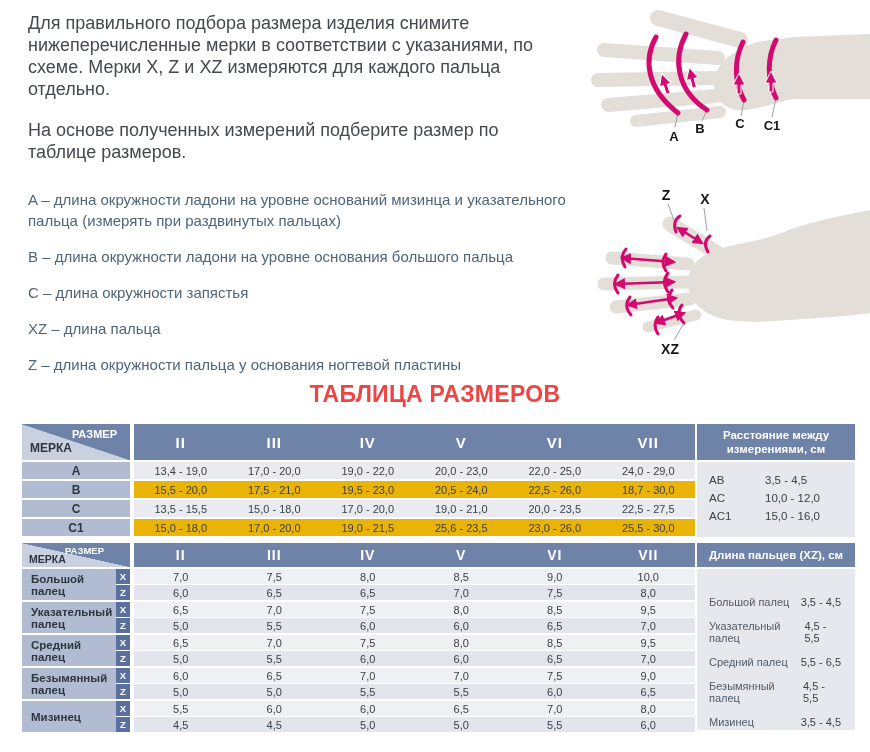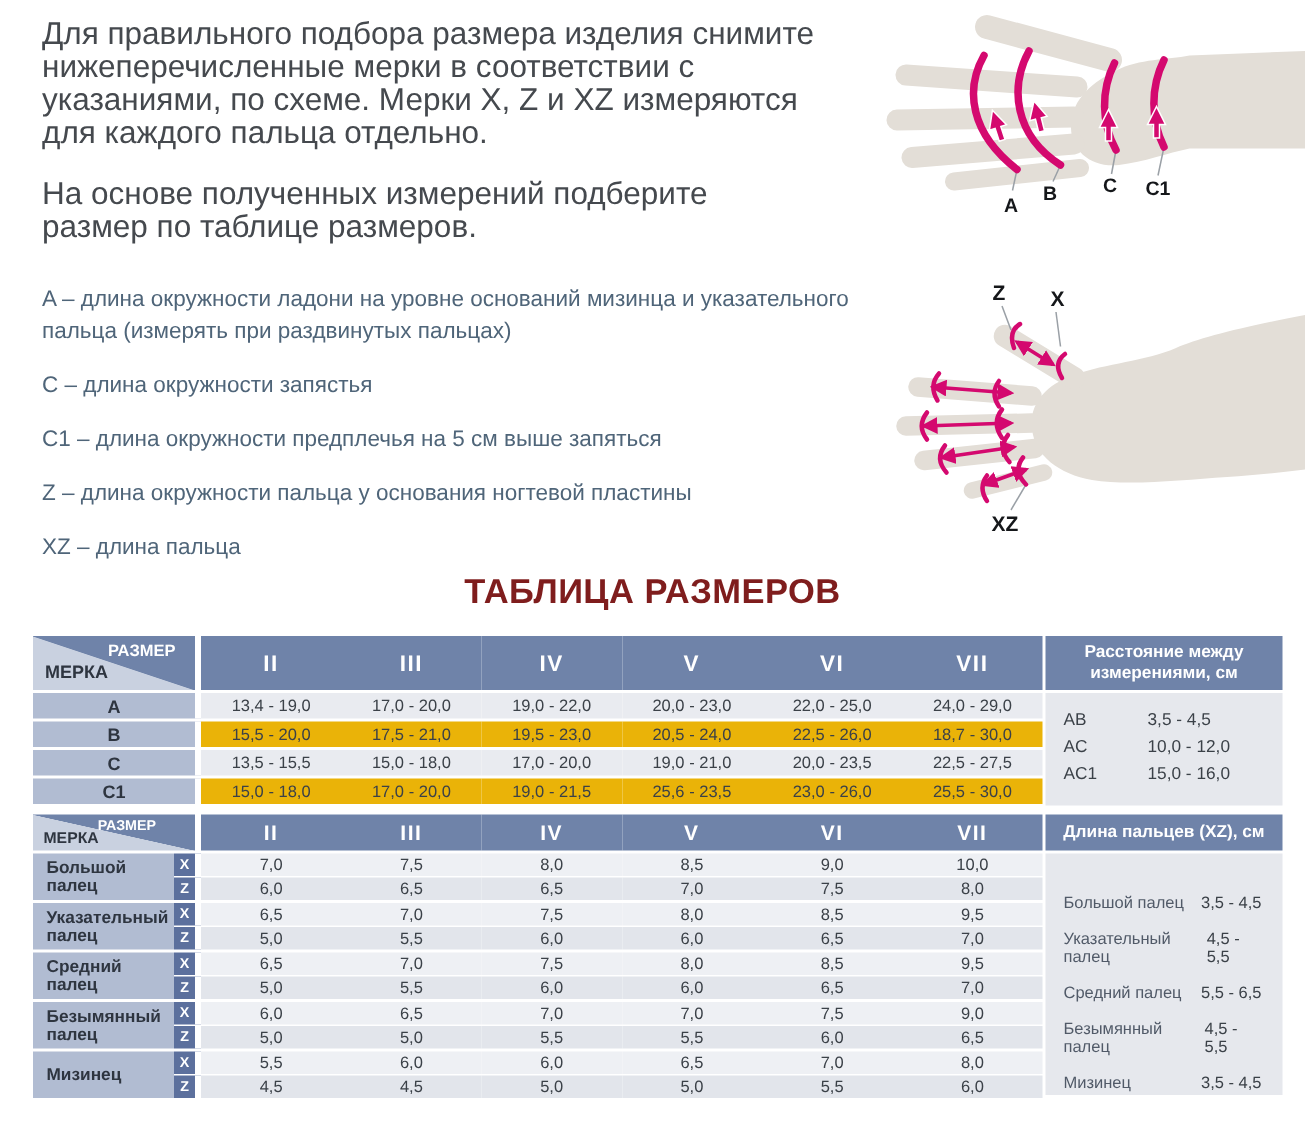--- a/index.html
+++ b/index.html
@@ -3,31 +3,31 @@
 <meta charset="utf-8">
 <style>
   * { margin:0; padding:0; box-sizing:border-box; }
   html,body { background:#fff; }
   .page {
     position:relative; width:870px; height:752px; background:#ffffff;
     font-family:"Liberation Sans", sans-serif; overflow:hidden;
   }
   
   .intro { position:absolute; left:28px; top:12px; width:565px; }
-  .intro p { width:518px; font-size:21px; line-height:22px; color:#45494e; }
+  .intro p { width:518px; font-size:18px; line-height:22px; color:#45494e; }
   .intro .p1 { margin-bottom:19px; }
   .intro .p2 { margin-bottom:26px; }
   .mlist div { width:565px; font-size:15px; line-height:21px; color:#4f6579; margin-bottom:15px; }
   
   .hand1 { position:absolute; left:588px; top:0; width:282px; height:152px; }
   .hand2 { position:absolute; left:588px; top:178px; width:282px; height:192px; }
   svg text { font-family:"Liberation Sans", sans-serif; font-weight:bold; fill:#15171a; }
   
   .title { position:absolute; top:381px; left:0; width:870px; text-align:center;
-           font-size:23px; font-weight:bold; color:#7f1d1d; letter-spacing:.3px; }
+           font-size:23px; font-weight:bold; color:#ef4444; letter-spacing:.3px; }
   
   .sec1 { position:absolute; left:22px; top:424px; width:833px; height:113px; }
   .sec2 { position:absolute; left:22px; top:543px; width:833px; height:187px; }
 
   .t1 { display:grid; grid-template-columns:112px repeat(6, 93.5px);
         grid-template-rows:36px repeat(4, 17px); row-gap:2px; }
   .corner { position:relative; grid-column:1; grid-row:1;
             background:linear-gradient(to top right, #c9d1e0 49.2%, #6f83a9 49.9%);
             border-right:4px solid #fff; }
   .c-top { position:absolute; top:4px; right:13px; font-size:11px; font-weight:bold; color:#fff; }
@@ -74,24 +74,24 @@
 </head>
 <body>
 
 <div class="page">
 
   <div class="intro">
     <p class="p1">Для правильного подбора размера изделия снимите нижеперечисленные мерки в соответствии с указаниями, по схеме. Мерки X, Z и XZ измеряются для каждого пальца отдельно.</p>
     <p class="p2">На основе полученных измерений подберите размер по таблице размеров.</p>
     <div class="mlist">
       <div>A – длина окружности ладони на уровне оснований мизинца и указательного пальца (измерять при раздвинутых пальцах)</div>
+      <div>B – длина окружности ладони на уровне основания большого пальца</div>
       <div>C – длина окружности запястья</div>
-      <div>C1 – длина окружности предплечья на 5 см выше запяться</div>
+      <div>XZ – длина пальца</div>
       <div>Z – длина окружности пальца у основания ногтевой пластины</div>
-      <div>XZ – длина пальца</div>
     </div>
   </div>
 
   <div class="hand1">
     <svg width="282" height="152" viewBox="0 0 282 152">
       <g fill="#e3ded7" stroke="none">
         <path d="M282,34 L205,37 C190,40 172,39 156,47 C136,57 126,69 126,85 C126,101 140,112 158,110 C175,108 190,102 205,99 L282,99 Z"></path>
       </g>
       <g stroke="#e3ded7" fill="none" stroke-linecap="round">
         <path d="M152,40 L70,18" stroke-width="16"></path>

